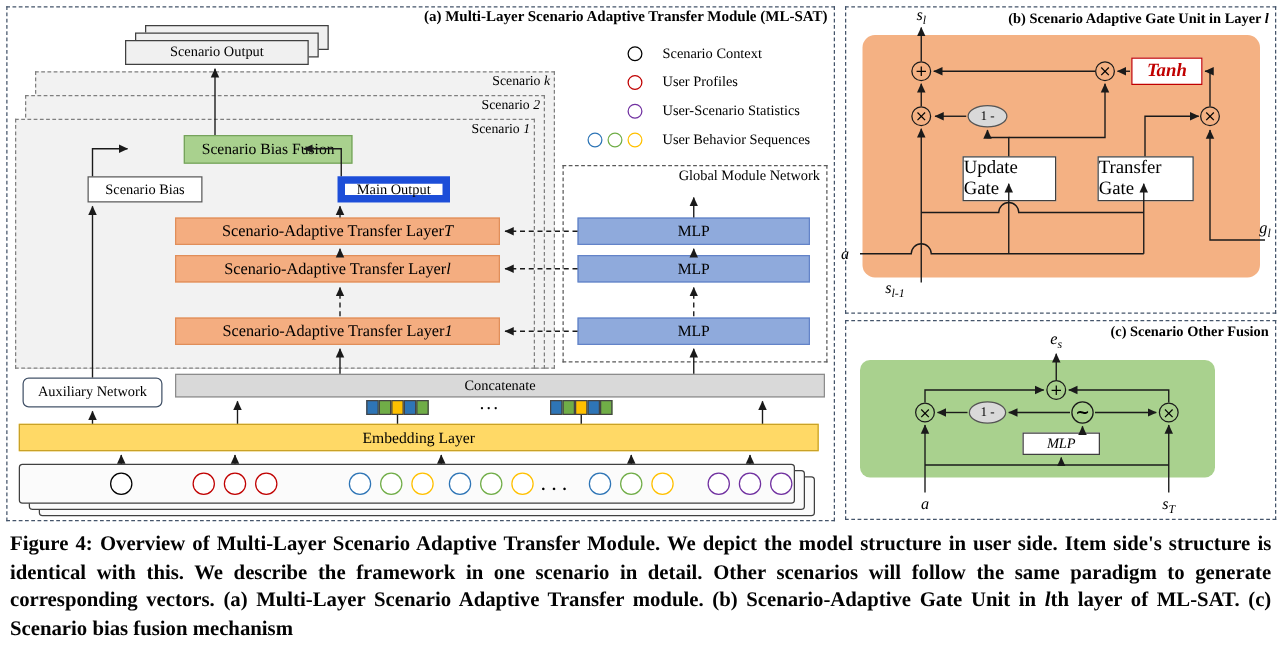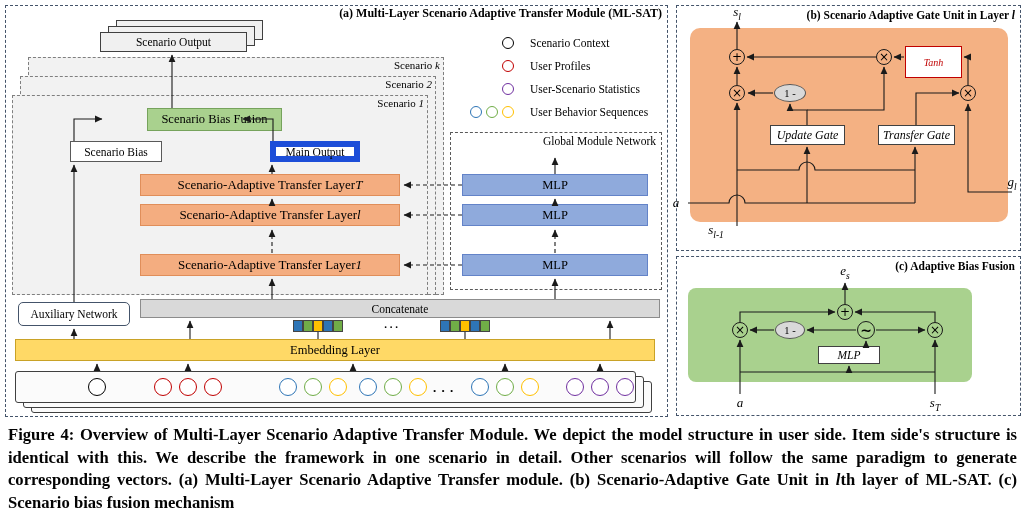--- a/index.html
+++ b/index.html
@@ -36,25 +36,25 @@
   .legend-dot{width:12px;height:12px;border-radius:50%;border:1.6px solid #000;background:#fff;box-sizing:border-box;display:inline-block;}
   .legend-label{margin-left:16px;font-size:11.5px;white-space:nowrap;}
   .gatebg{position:absolute;left:690px;top:28px;width:318px;height:194px;background:#F4B183;border-radius:10px;}
   .fusionbg{position:absolute;left:688px;top:288px;width:284px;height:94px;background:#A9D18E;border-radius:8px;}
   .op{position:absolute;width:16px;height:16px;border:1.3px solid #1a1a1a;border-radius:50%;display:flex;
       align-items:center;justify-content:center;font-size:12px;line-height:1;z-index:2;box-sizing:border-box;
       font-family:"DejaVu Sans",sans-serif;}
   .sig{width:18px;height:18px;font-size:14px;font-weight:bold;}
   .onem{position:absolute;background:#D9D9D9;border:1px solid #555;border-radius:50%;display:flex;align-items:center;
       justify-content:center;font-size:10.5px;z-index:2;box-sizing:border-box;}
-  .tanh{position:absolute;left:905px;top:46px;width:57px;height:32px;background:#fff;border:1.3px solid #C00000;
-      color:#C00000;font-style:italic;font-weight:normal;display:flex;align-items:center;justify-content:center;
-      font-size:10px;box-sizing:border-box;z-index:2;}
-  .gate{position:absolute;height:20px;background:#fff;border:1px solid #404040;display:flex;align-items:center;
-      justify-content:center;font-size:12px;box-sizing:border-box;z-index:2;font-style:italic;}
+  .tanh{position:absolute;left:905px;top:46px;width:57px;height:22px;background:#fff;border:1.3px solid #C00000;
+      color:#C00000;font-style:italic;font-weight:bold;display:flex;align-items:center;justify-content:center;
+      font-size:15px;box-sizing:border-box;z-index:2;}
+  .gate{position:absolute;height:36px;background:#fff;border:1px solid #404040;display:flex;align-items:center;
+      justify-content:center;font-size:15px;box-sizing:border-box;z-index:2;}
   .mlp-c{position:absolute;left:818px;top:346px;width:62px;height:18px;background:#fff;border:1px solid #404040;
       display:flex;align-items:center;justify-content:center;font-style:italic;font-size:11.5px;box-sizing:border-box;z-index:2;}
   .mlabel{position:absolute;font-size:13px;text-align:center;font-style:italic;z-index:3;}
   .mlabel sub{font-size:9.5px;font-style:italic;}
   #caption{position:absolute;left:8px;top:424px;width:1009px;font-size:16.6px;font-weight:bold;line-height:1.36;
       text-align:justify;color:#030303;}
   #wires{position:absolute;left:0;top:0;z-index:4;pointer-events:none;}
 </style>
 </head>
 <body>
@@ -175,21 +175,21 @@
     </div>
   <div class="onem" style="left:774px;top:84px;width:32px;height:18px">1 -</div>
   <div class="tanh">Tanh</div>
   <div class="gate" style="left:770px;top:125px;width:75px">Update Gate</div>
   <div class="gate" style="left:878px;top:125px;width:77px">Transfer Gate</div>
   <div class="mlabel" style="left:666px;top:195px;width:20px"><i>a</i></div>
   <div class="mlabel" style="left:698px;top:222px;width:36px"><i>s</i><sub>l-1</sub></div>
   <div class="mlabel" style="left:1002px;top:174px;width:20px"><i>g</i><sub>l</sub></div>
 
   <div class="panel" style="left:676px;top:256px;width:345px;height:160px"></div>
-  <div class="ptitle" style="left:858px;top:260px;width:157px;text-align:right;font-size:11.5px">(c) Adaptive Bias Fusion</div>
+  <div class="ptitle" style="left:858px;top:260px;width:157px;text-align:right;font-size:11.5px">(c) Scenario Other Fusion</div>
   <div class="mlabel" style="left:834px;top:263px;width:22px"><i>e</i><sub>s</sub></div>
   <div class="fusionbg"></div>
 
   <div class="op" style="left:732px;top:322px">
       <span>×</span>
     </div>
   <div class="onem" style="left:775px;top:321px;width:30px;height:18px">1 -</div>
   <div class="op" style="left:837px;top:304px">
       <span>+</span>
     </div>

